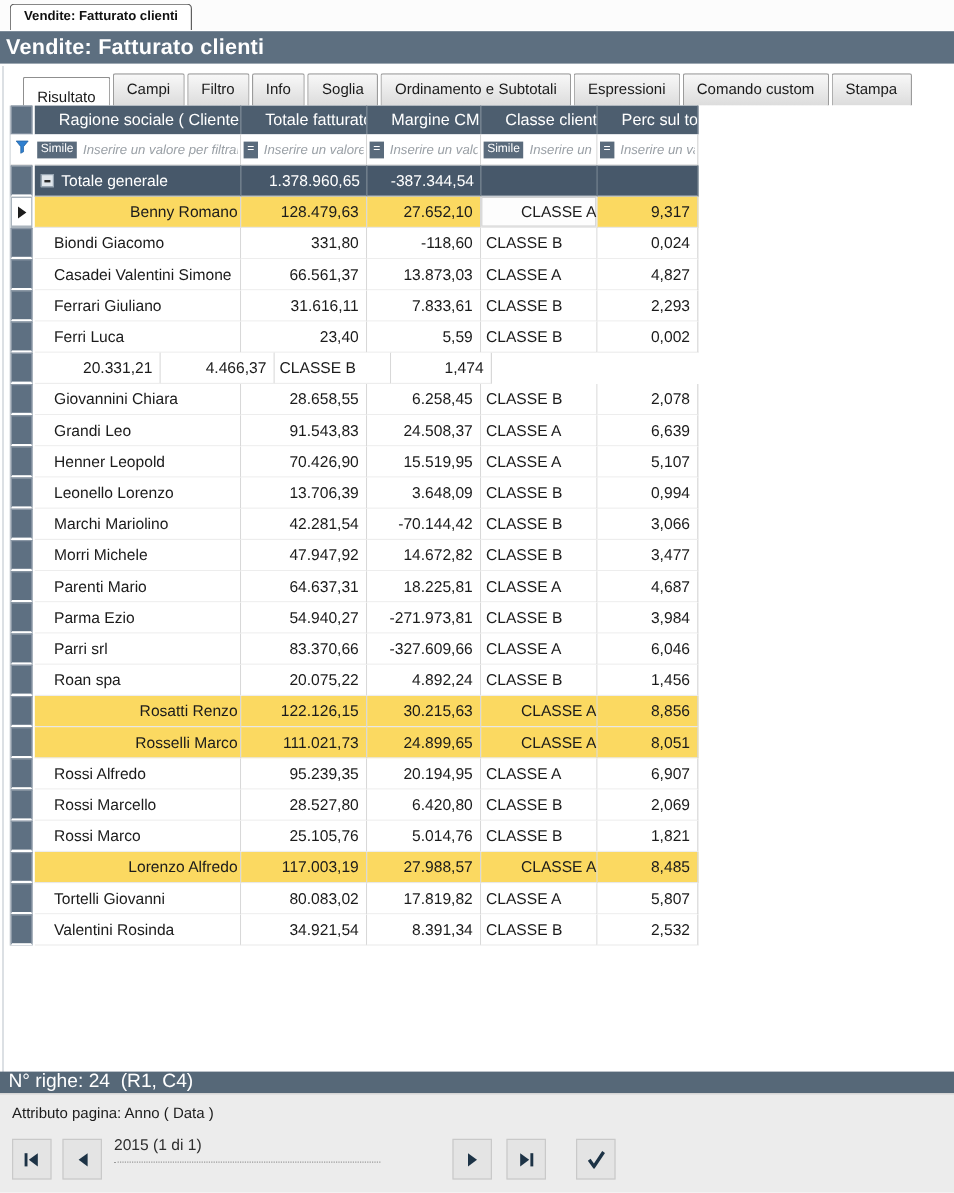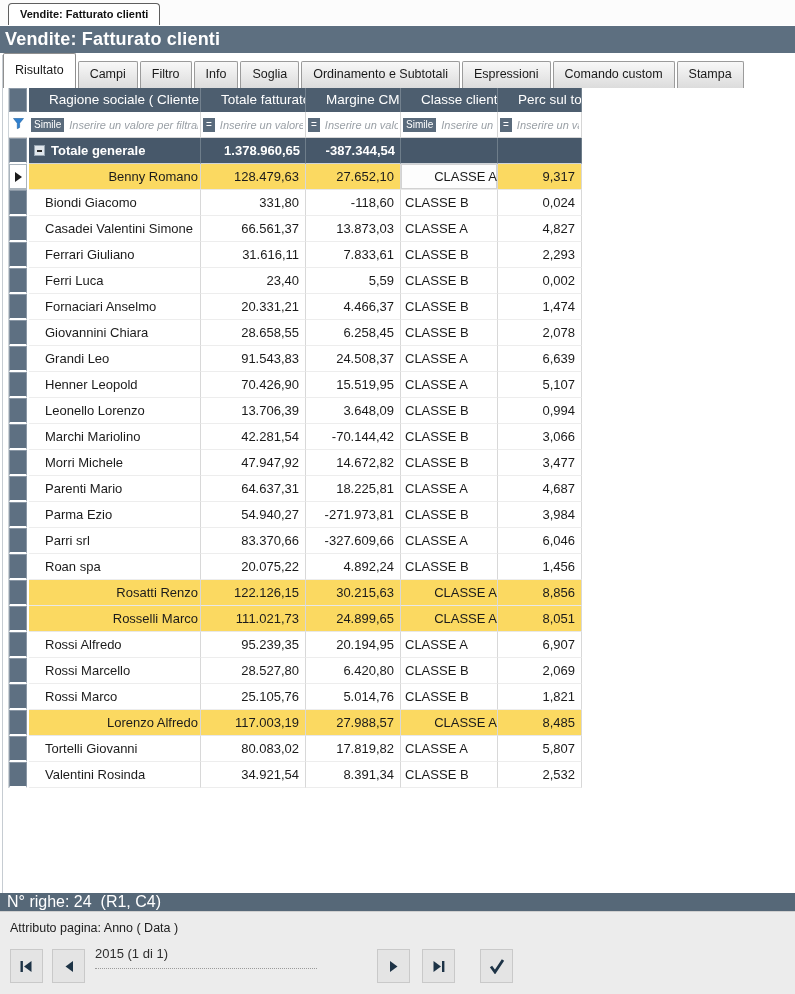--- a/index.html
+++ b/index.html
@@ -21,21 +21,21 @@
     color:#fff; font-weight:bold; font-size:18px; line-height:26px; padding-left:5px;
     letter-spacing:.2px; white-space:nowrap;
   }
   
   .tabstrip { position:absolute; left:3px; top:56px; width:792px; height:32px; display:flex; align-items:flex-end; }
   .tab {
     background:linear-gradient(#f8f8f8,#dcdcdc); border:1px solid #9b9b9b; border-bottom:none;
     border-radius:2px 2px 0 0; padding:5px 11px 6px 11px; font-size:12.5px; color:#1a1a1a;
     height:27px; margin-right:2px; white-space:nowrap; cursor:default;
   }
-  .tab.active { background:#fff; height:35px; padding-top:9px; border-color:#8f8f8f; }
+  .tab.active { background:#fff; height:24px; padding-top:9px; border-color:#8f8f8f;margin-left:16px; }
   
   .left-edge { position:absolute; left:2px; top:55px; width:1px; height:856px; background:#c6ccd2; }
   
   .grid { position:absolute; left:8px; top:88px; width:574px; border-left:1px solid #cdd3d8; padding-left:0px; }
   .grow { display:flex; height:26px; }
   .ghead { height:24px; }
   
   .ind { width:18px; margin-right:2px; flex:none; background:#5e7082; border:1px solid #8a97a5; border-bottom:2px solid #fff; }
   .ghead .ind { border-bottom:1px solid #8a97a5; }
   .ind.cur { background:#fff; border-color:#aab4bd; display:flex; align-items:center; justify-content:center; }
@@ -51,21 +51,21 @@
   .fc {
     background:#fff; border-right:1px solid #d6d6d6; border-bottom:1px solid #d6d6d6;
     display:flex; align-items:center; padding:0 2px; overflow:hidden; white-space:nowrap; flex:none;
   }
   .badge { background:#5a6b7c; color:#fff; font-size:10px; line-height:12px; padding:1px 3px; flex:none; }
   .ph { font-style:italic; font-size:11px; color:#9aa0a6; margin-left:5px; overflow:hidden; white-space:nowrap; }
   
   .tc {
     background:#47586a; color:#fff; font-size:13px; line-height:25px; padding:0 5px;
     border-right:1px solid #6e7d8a; border-bottom:1px solid #cfd4d9; overflow:hidden; white-space:nowrap; flex:none;
-    display:flex; align-items:center;font-weight:bold;
+    display:flex; align-items:center;
   }
   .tc.num { justify-content:flex-end; }
   .minus-box { display:inline-flex; align-items:center; justify-content:center; width:11px; height:11px;
     background:#e0e6ec; border:1px solid #97a5b2; margin-right:6px; flex:none; }
   .minus-box i { display:block; width:5px; height:2px; background:#2a2a2a; }
   
   .c {
     background:#fff; font-size:13px; line-height:25px; border-right:1px solid #d8d8d8;
     border-bottom:1px solid #ededed; overflow:hidden; white-space:nowrap; flex:none;
   }
@@ -209,21 +209,20 @@
       <div class="grow row">
         <div class="ind"></div>
         <div class="c c1 w1">Ferri Luca</div>
         <div class="c c2 w2 num">23,40</div>
         <div class="c c3 w3 num">5,59</div>
         <div class="c c4 w4">CLASSE B</div>
         <div class="c c5 w5 num">0,002</div>
       </div>
       <div class="grow row">
         <div class="ind"></div>
-        <div class="c c1 w1">Fornaciari Anselmo</div>
         <div class="c c2 w2 num">20.331,21</div>
         <div class="c c3 w3 num">4.466,37</div>
         <div class="c c4 w4">CLASSE B</div>
         <div class="c c5 w5 num">1,474</div>
       </div>
       <div class="grow row">
         <div class="ind"></div>
         <div class="c c1 w1">Giovannini Chiara</div>
         <div class="c c2 w2 num">28.658,55</div>
         <div class="c c3 w3 num">6.258,45</div>

